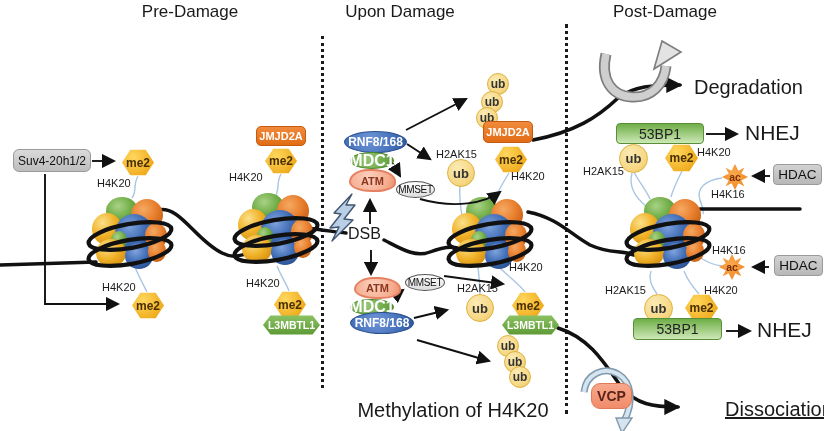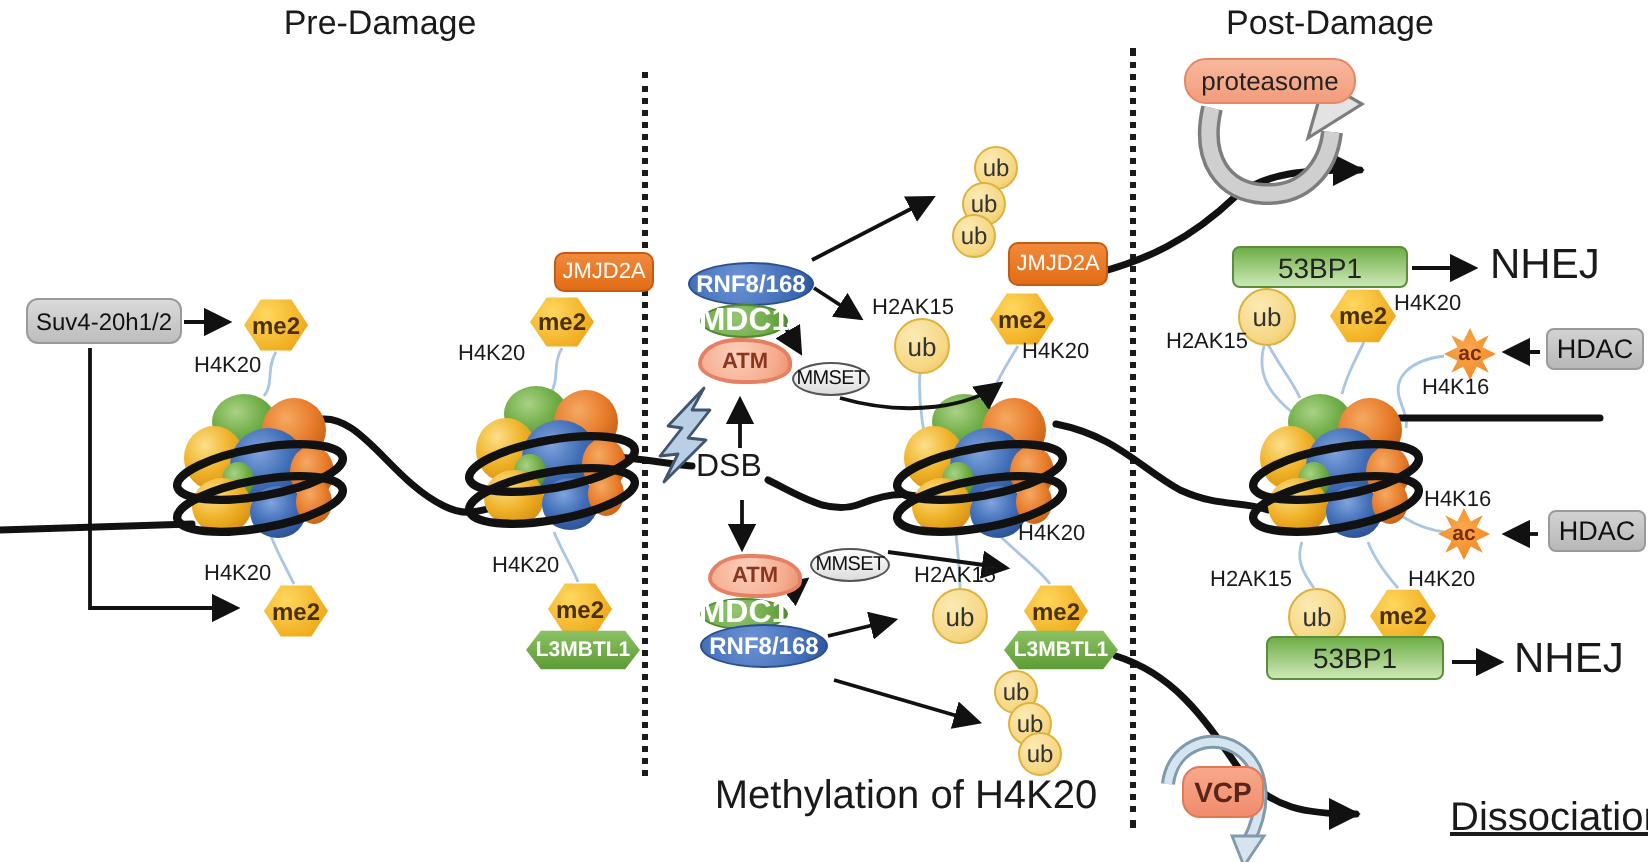--- a/index.html
+++ b/index.html
@@ -6,24 +6,24 @@
   #stage{position:relative;width:824px;height:431px;background:#fff;overflow:hidden;font-family:"Liberation Sans",sans-serif;}
   #layer-svg{position:absolute;left:0;top:0;z-index:2;}
   .lbl{position:absolute;font-family:"Liberation Sans",sans-serif;color:#1a1a1a;white-space:nowrap;z-index:4;}
   .hdr{font-size:17px;text-align:center;}
   .residue{font-size:11px;}
   .outcome{font-size:20px;}
   .caption{font-size:20px;text-align:center;}
   .dsb{font-size:16px;}
   .box{position:absolute;display:flex;align-items:center;justify-content:center;box-sizing:border-box;z-index:3;font-family:"Liberation Sans",sans-serif;}
   .pill-gray{background:linear-gradient(180deg,#dadada,#bdbdbd);border:1px solid #9a9a9a;border-radius:6px;font-size:12px;color:#111;}
-  .orange-rect{background:linear-gradient(180deg,#f08a3c,#e26c15);border:1px solid #c55a11;border-radius:5px;color:#fff;font-weight:normal;font-size:11px;margin-left:21px;}
+  .orange-rect{background:linear-gradient(180deg,#f08a3c,#e26c15);border:1px solid #c55a11;border-radius:5px;color:#fff;font-weight:bold;font-size:11px;}
   .hex{position:absolute;display:flex;align-items:center;justify-content:center;font-family:"Liberation Sans",sans-serif;background:radial-gradient(circle at 35% 30%,#ffd75e,#f0ad1f 70%,#dd9612);clip-path:polygon(26% 3%,74% 3%,100% 50%,74% 97%,26% 97%,0% 50%);font-size:12px;font-weight:bold;color:#4a3000;z-index:3;}
   .ghex{position:absolute;display:flex;align-items:center;justify-content:center;font-family:"Liberation Sans",sans-serif;background:linear-gradient(180deg,#8cc263,#5d9a35);clip-path:polygon(13% 2%,87% 2%,100% 50%,87% 98%,13% 98%,0% 50%);color:#fff;font-weight:bold;font-size:10.5px;z-index:3;}
-  .ubc{position:absolute;background:radial-gradient(circle at 35% 30%,#fbeab3,#f6d783 65%,#e9bf55);border:1px solid #ddb23e;border-radius:50%;display:flex;align-items:center;justify-content:center;font-family:"Liberation Sans",sans-serif;font-size:12px;color:#333;z-index:3;box-sizing:border-box;}
+  .ubc{position:absolute;background:radial-gradient(circle at 35% 30%,#fbeab3,#f6d783 65%,#e9bf55);border:1px solid #ddb23e;border-radius:50%;display:flex;align-items:center;justify-content:center;font-family:"Liberation Sans",sans-serif;font-size:12px;color:#333;z-index:3;box-sizing:border-box;font-weight:bold;}
   .oval{border-radius:50%;color:#fff;font-weight:bold;}
   .rnf{background:radial-gradient(circle at 40% 35%,#6d93d6,#3f6cb5 70%,#2d5397);border:1px solid #2a4f8f;font-size:12px;}
   .mdc{background:radial-gradient(circle at 40% 35%,#95c573,#6aa844 70%,#568c31);border:1px solid #4e8a2e;font-size:16px;}
   .atm{background:radial-gradient(circle at 40% 30%,#fbd0bd,#f5ab8d 70%,#eb8f6b);border:2px solid #e58062;border-radius:45% 55% 48% 52%/62% 58% 42% 48%;color:#8a3520;font-weight:bold;font-size:11px;}
   .mmset{background:linear-gradient(180deg,#ffffff,#dcdcdc);border:1.5px solid #555;border-radius:50%;font-size:10px;color:#111;letter-spacing:-0.3px;}
   .salmon-pill{background:linear-gradient(180deg,#f8b89d,#f29c7c);border:1.5px solid #e58768;border-radius:11px;font-size:13px;color:#222;}
   .bp53{background:linear-gradient(180deg,#6fae48,#cde8b6);border:1.5px solid #5a8f3a;border-radius:4px;font-size:14px;color:#222;}
   .hdacb{background:linear-gradient(180deg,#d2d2d2,#b8b8b8);border:1px solid #9a9a9a;border-radius:4px;font-size:13.5px;color:#111;}
   .star{position:absolute;display:flex;align-items:center;justify-content:center;font-family:"Liberation Sans",sans-serif;background:radial-gradient(circle at 45% 40%,#f9a94e,#ef7f17);clip-path:polygon(50% 0%,63% 26%,86% 14%,74% 37%,100% 50%,74% 63%,86% 86%,63% 74%,50% 100%,37% 74%,14% 86%,26% 63%,0% 50%,26% 37%,14% 14%,37% 26%);font-size:10.5px;font-weight:bold;color:#7c2d06;z-index:3;}
   .vcpb{background:linear-gradient(180deg,#f8a88c,#f08c6b);border:1.5px solid #e07a56;border-radius:9px;font-size:14px;color:#5a241a;font-weight:bold;}
@@ -145,20 +145,21 @@
     </g>
 
     <g>
       <path d="M584,392 C586,374 604,366 618,374 C632,382 634,402 624,421" fill="none" stroke="#7f99ad" stroke-width="7"></path>
       <path d="M584,392 C586,374 604,366 618,374 C632,382 634,402 624,421" fill="none" stroke="#d5e4ef" stroke-width="4"></path>
       <polygon points="616,418 632,418 622,433" fill="#d5e4ef" stroke="#7f99ad" stroke-width="1.4"></polygon>
     </g>
   </svg>
 
   <div class="lbl hdr" style="left:130px;top:2px;width:120px;">Pre-Damage</div>
+  <div class="lbl hdr" style="left:340px;top:2px;width:120px;">Upon Damage</div>
   <div class="lbl hdr" style="left:602px;top:2px;width:126px;">Post-Damage</div>
 
   <div class="box pill-gray" style="left:13px;top:149px;width:78px;height:23px;">Suv4-20h1/2</div>
   <div class="hex" style="left:122px;top:149px;width:32px;height:27px;">me2</div>
   <div class="lbl residue" style="left:97px;top:177px;">H4K20</div>
   <div class="lbl residue" style="left:102px;top:281px;">H4K20</div>
   <div class="hex" style="left:132px;top:292px;width:32px;height:27px;">me2</div>
 
   <div class="box orange-rect" style="left:256px;top:126px;width:50px;height:20px;">JMJD2A</div>
   <div class="hex" style="left:265px;top:148px;width:32px;height:26px;">me2</div>
@@ -190,21 +191,21 @@
 
   <div class="lbl residue" style="left:509px;top:261px;">H4K20</div>
   <div class="lbl residue" style="left:457px;top:282px;">H2AK15</div>
   <div class="ubc" style="left:466px;top:294px;width:28px;height:28px;font-size:13px;">ub</div>
   <div class="hex" style="left:512px;top:292px;width:32px;height:27px;">me2</div>
   <div class="ghex" style="left:502px;top:315px;width:57px;height:20px;">L3MBTL1</div>
   <div class="ubc" style="left:497px;top:335px;width:22px;height:22px;">ub</div>
   <div class="ubc" style="left:504px;top:351px;width:22px;height:22px;">ub</div>
   <div class="ubc" style="left:509px;top:366px;width:22px;height:22px;">ub</div>
 
-  <div class="box salmon-pill" style="left:592px;top:29px;width:86px;height:23px;">proteasome</div>
+  <div class="lbl outcome" style="left:694px;top:76px;">Degradation</div>
 
   <div class="box bp53" style="left:616px;top:123px;width:88px;height:21px;">53BP1</div>
   <div class="lbl outcome" style="left:745px;top:121px;font-size:21px;">NHEJ</div>
   <div class="ubc" style="left:619px;top:144px;width:29px;height:29px;font-size:13px;">ub</div>
   <div class="hex" style="left:665px;top:144px;width:33px;height:28px;">me2</div>
   <div class="lbl residue" style="left:697px;top:146px;">H4K20</div>
   <div class="lbl residue" style="left:583px;top:165px;">H2AK15</div>
   <div class="star" style="left:722px;top:164px;width:26px;height:26px;">ac</div>
   <div class="box hdacb" style="left:773px;top:164px;width:49px;height:21px;">HDAC</div>
   <div class="lbl residue" style="left:711px;top:188px;">H4K16</div>
@@ -216,15 +217,15 @@
   <div class="lbl residue" style="left:605px;top:284px;">H2AK15</div>
   <div class="lbl residue" style="left:704px;top:284px;">H4K20</div>
   <div class="ubc" style="left:644px;top:294px;width:29px;height:29px;font-size:13px;">ub</div>
   <div class="hex" style="left:685px;top:294px;width:33px;height:28px;">me2</div>
   <div class="box bp53" style="left:633px;top:318px;width:89px;height:22px;">53BP1</div>
   <div class="lbl outcome" style="left:757px;top:318px;font-size:21px;">NHEJ</div>
 
   <div class="box vcpb" style="left:591px;top:383px;width:41px;height:26px;">VCP</div>
   <div class="lbl outcome" style="left:725px;top:398px;text-decoration:underline;">Dissociation</div>
 
-  <div class="lbl caption" style="left:338px;top:387px;width:230px;">Methylation of H4K20</div>
+  <div class="lbl caption" style="left:338px;top:399px;width:230px;">Methylation of H4K20</div>
 
 </div>
 
 </body></html>

